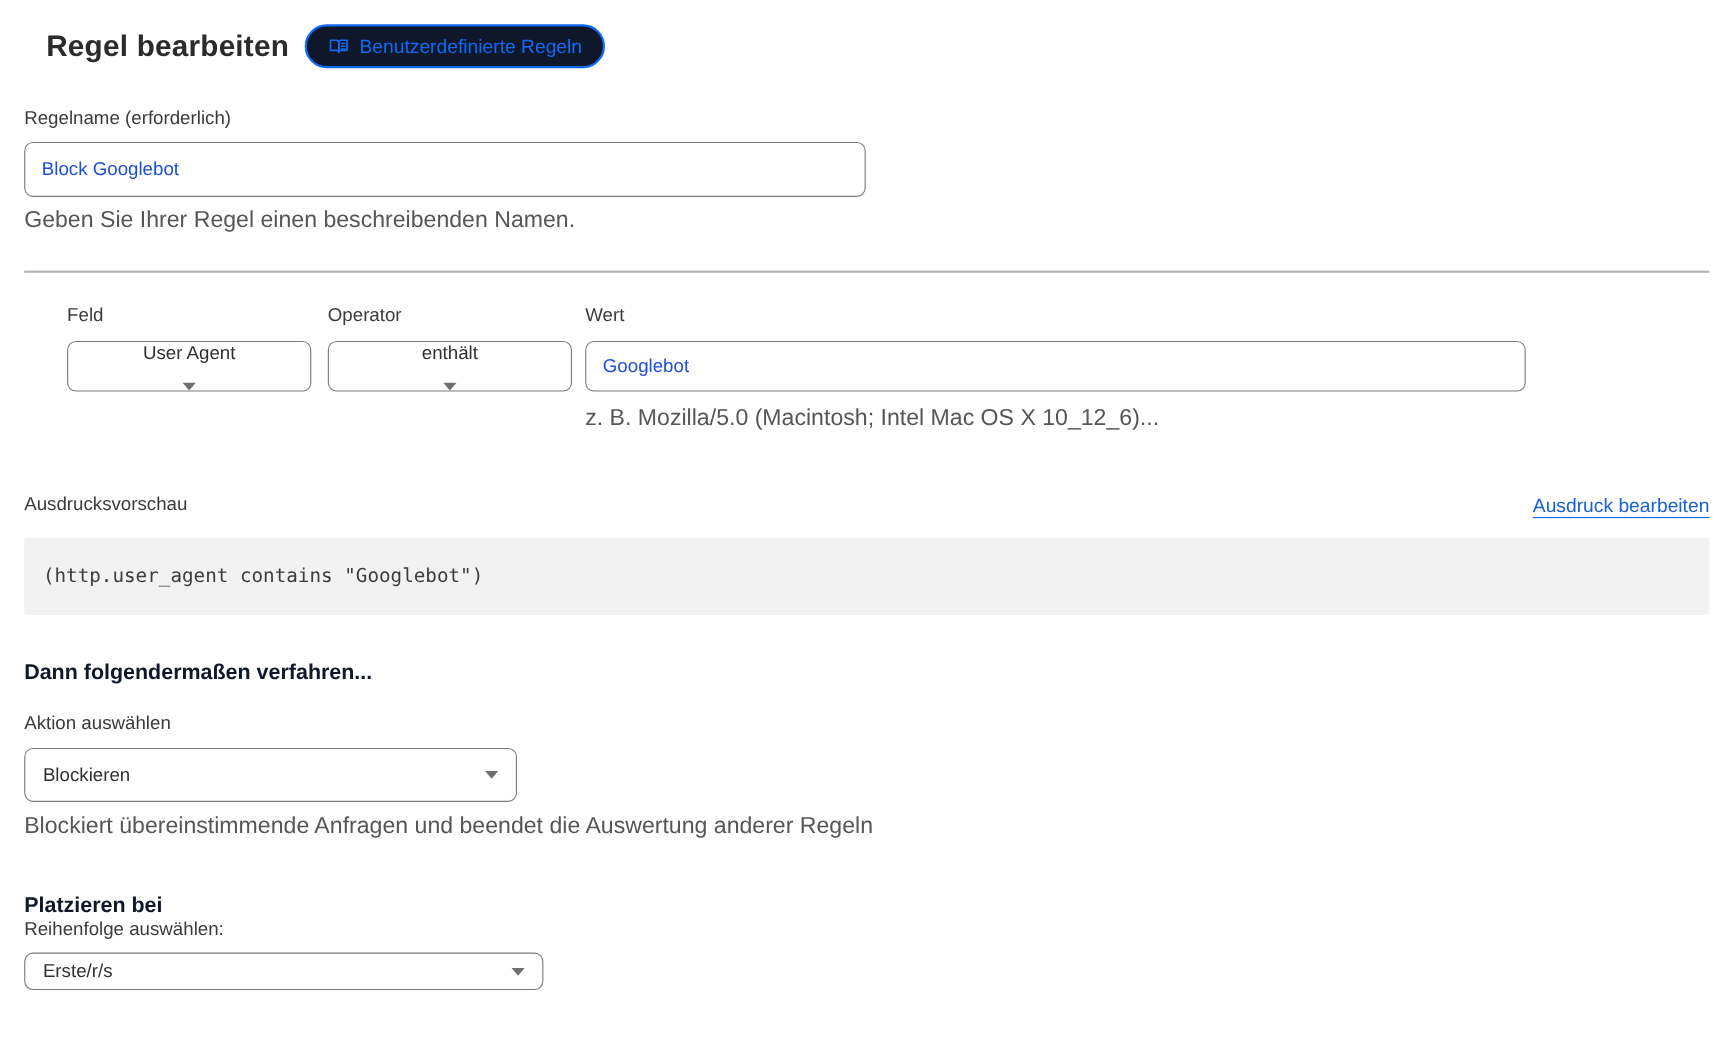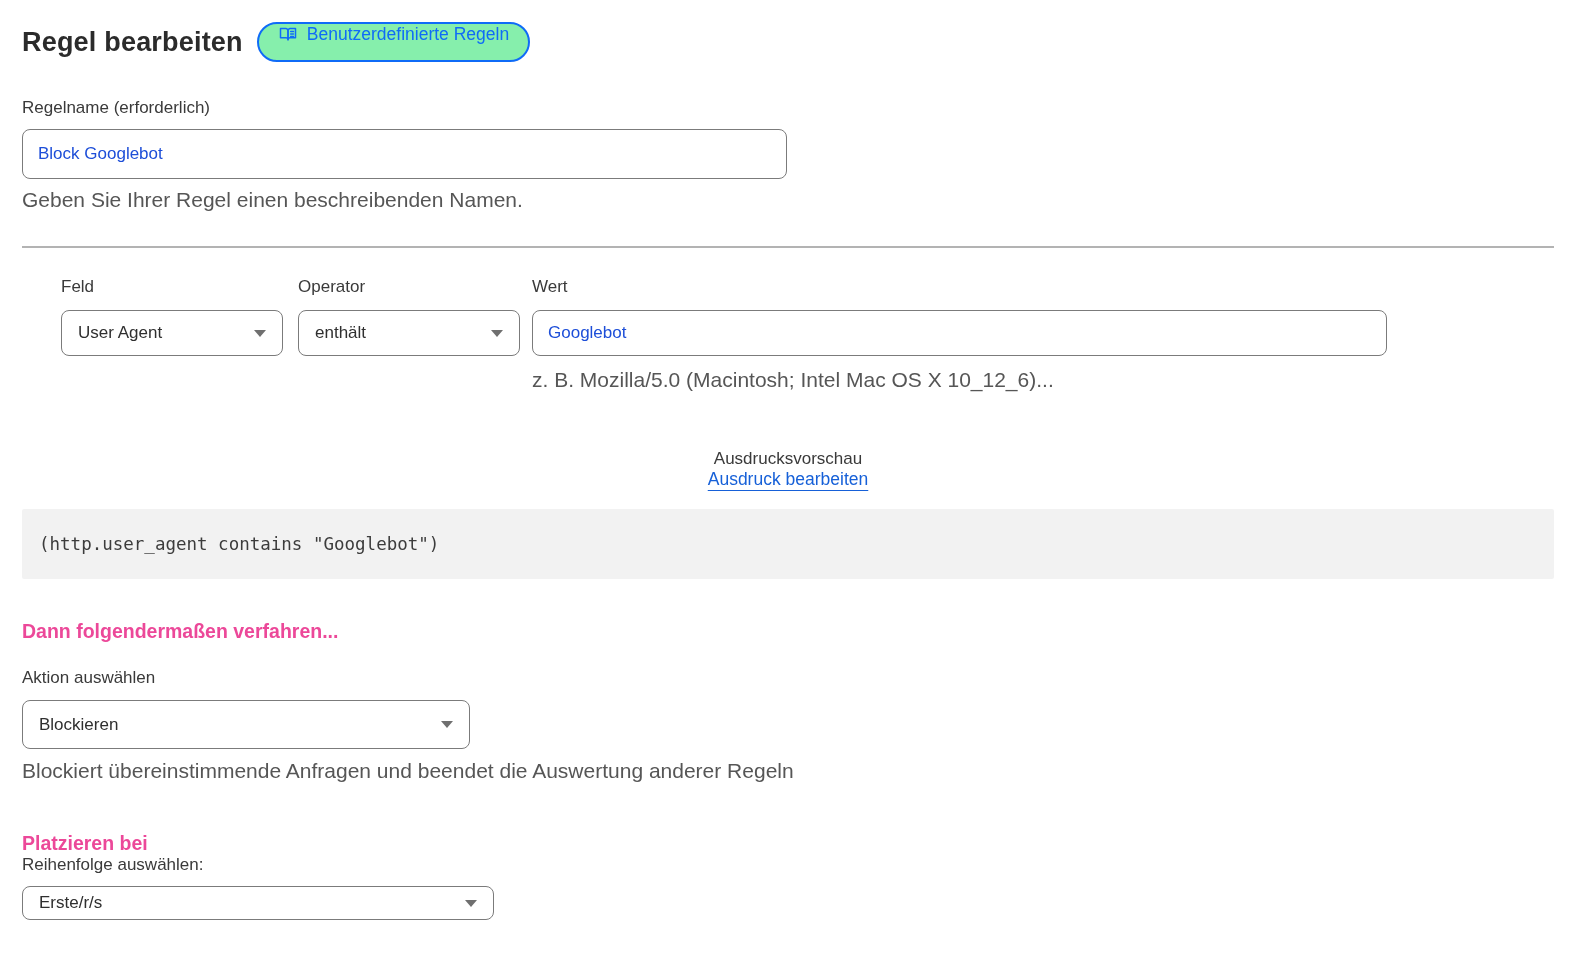--- a/index.html
+++ b/index.html
@@ -8,25 +8,25 @@
     width: 1570px;
     height: 956px;
     font-family: "Liberation Sans", "DejaVu Sans", sans-serif;
     color: #2f2f2f;
     padding: 22px 16px 0 22px;
     overflow: hidden;
   }
 
   
   .header-row { display: flex; align-items: center; gap: 14px; }
-  .page-title { font-size: 27px; font-weight: 700; color: #2b2b2b; letter-spacing: 0.2px; }
+  .page-title { font-size: 27px; font-weight: 700; color: #2b2b2b; letter-spacing: 0.2px; margin-left: 20px; }
   .badge-pill {
-    display: inline-flex; align-items: flex-start; gap: 9px;
+    display: inline-flex; align-items: center; gap: 9px;
     border: 2px solid #0f6bf7; border-radius: 21px;
-    color: #0f6bf7; background: #86efac;
+    color: #0f6bf7; background: #0f172a;
     height: 40px; padding: 0 19px;
     font-size: 17.5px; cursor: pointer;
   }
   .badge-pill svg { display: block; }
 
   
   .field-label { font-size: 17px; color: #3a3a3a; }
   .helper-text { font-size: 21px; color: #565656; }
   .text-input {
     display: block; height: 50px; border: 1px solid #7b7b7b; border-radius: 8px;
@@ -51,48 +51,48 @@
   .rule-name-section .helper-text { margin-top: 9px; }
 
   .divider { border: none; border-top: 2px solid #b3b3b3; margin-top: 34px; }
 
   
   .condition-row { display: flex; margin-top: 29px; margin-left: 39px; }
   .cond-col .field-label { display: block; margin-bottom: 13px; }
   .cond-field { width: 222px; margin-right: 15px; }
   .cond-operator { width: 222px; margin-right: 12px; }
   .cond-value { width: 855px; margin-right: 13px; }
-  .cond-col .select-box { height: 46px; }
+  .cond-col .select-box { height: 46px; flex-direction: column; }
   .cond-col .text-input { height: 46px; }
   .cond-value .helper-text { margin-top: 12px; }
   .logic-buttons { display: flex; gap: 18px; margin-top: 37px; }
   .logic-btn {
     height: 46px; padding: 0 27px; border: none; border-radius: 5px;
     background: #d9d9d9; color: #2f2f2f; font-size: 17.5px;
     font-family: "Liberation Sans", "DejaVu Sans", sans-serif; cursor: pointer;
   }
 
   
   .expression-section { margin-top: 57px; }
-  .expr-header { display: flex; align-items: center; justify-content: space-between; flex-direction: column; }
+  .expr-header { display: flex; align-items: flex-start; justify-content: space-between; }
   .expr-link {
     color: #1660d8; font-size: 17.5px; text-decoration: underline;
     text-underline-offset: 5px; cursor: pointer;
   }
   .expr-box {
     margin-top: 19px; background: #f2f2f2; border-radius: 2px;
     padding: 25px 17px; 
   }
   .expr-code {
     font-family: "DejaVu Sans Mono", "Liberation Mono", monospace;
     font-size: 17.5px; color: #3c3c3c; white-space: pre;
   }
 
   
-  .section-heading { font-size: 19.5px; font-weight: 700; color: #ec4899; }
+  .section-heading { font-size: 19.5px; font-weight: 700; color: #0f172a; }
   .action-section { margin-top: 41px; }
   .action-section .field-label { display: block; margin-top: 25px; }
   .action-section .select-box { width: 448px; height: 49px; margin-top: 12px; }
   .action-section .helper-text { margin-top: 10px; }
 
   
   .placement-section { margin-top: 49px; }
   .placement-section .field-label { display: block; }
   .placement-section .select-box { width: 472px; height: 34px; margin-top: 11px; }
 </style>

